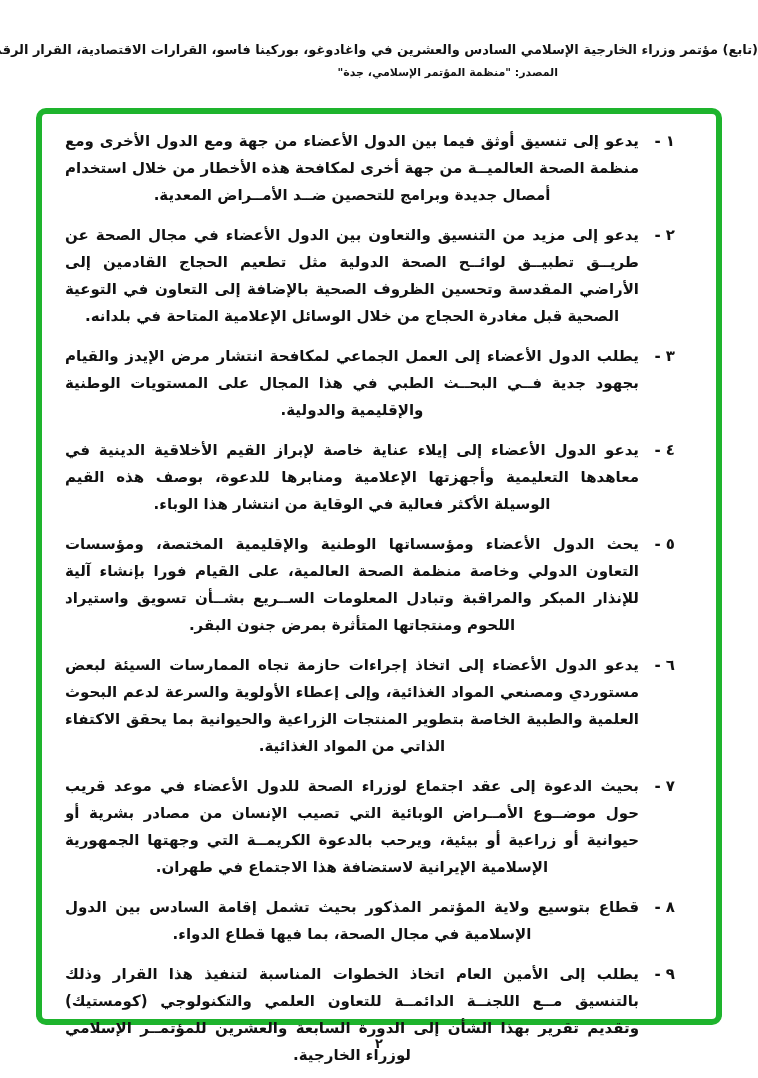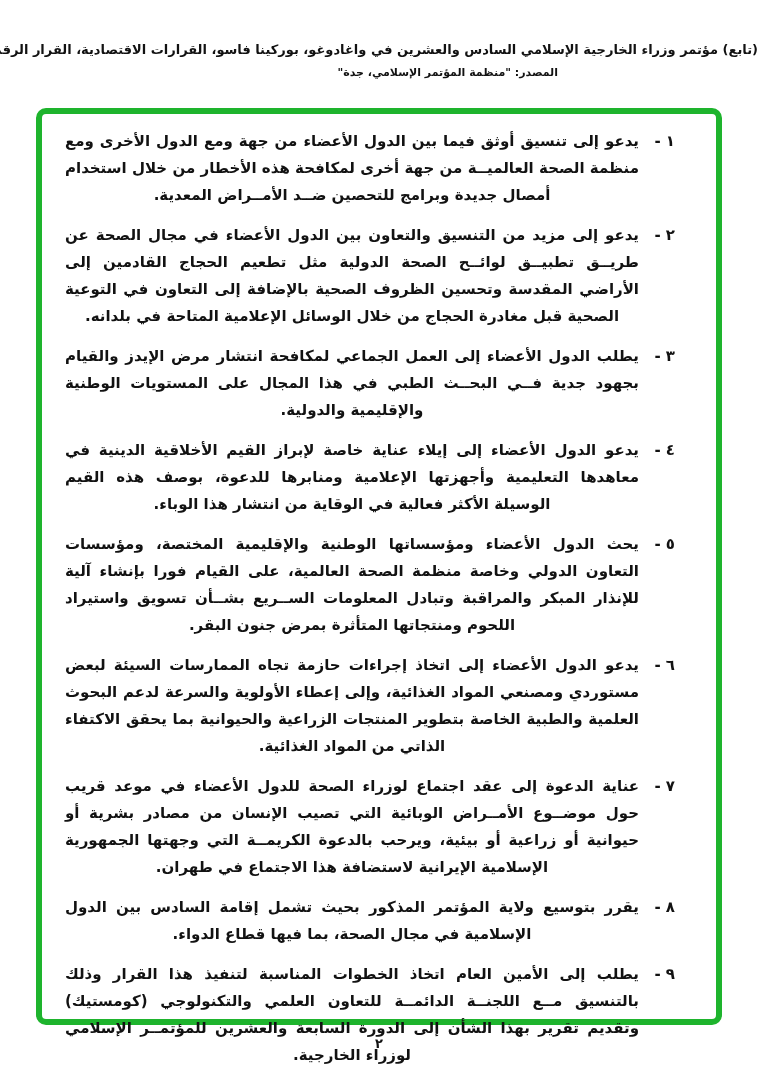--- a/index.html
+++ b/index.html
@@ -135,29 +135,29 @@
         <div class="num">٦ -</div>
         <div class="text">
           <span>يدعو</span>
           <span>الدول الأعضاء إلى اتخاذ إجراءات حازمة تجاه الممارسات السيئة لبعض مستوردي ومصنعي المواد الغذائية، وإلى إعطاء الأولوية والسرعة لدعم البحوث العلمية والطبية الخاصة بتطوير المنتجات الزراعية والحيوانية بما يحقق الاكتفاء الذاتي من المواد الغذائية.</span>
         </div>
       </div>
 
       <div class="item">
         <div class="num">٧ -</div>
         <div class="text">
-          <span>عناية</span>
+          <span>بحيث</span>
           <span>الدعوة إلى عقد اجتماع لوزراء الصحة للدول الأعضاء في موعد قريب حول موضــوع الأمــراض الوبائية التي تصيب الإنسان من مصادر بشرية أو حيوانية أو زراعية أو بيئية، ويرحب بالدعوة الكريمــة التي وجهتها الجمهورية الإسلامية الإيرانية لاستضافة هذا الاجتماع في طهران.</span>
         </div>
       </div>
 
       <div class="item">
         <div class="num">٨ -</div>
         <div class="text">
-          <span>يقرر</span>
+          <span>قطاع</span>
           <span>بتوسيع ولاية المؤتمر المذكور بحيث تشمل إقامة السادس بين الدول الإسلامية في مجال الصحة، بما فيها قطاع الدواء.</span>
         </div>
       </div>
 
       <div class="item">
         <div class="num">٩ -</div>
         <div class="text">
           <span>يطلب</span>
           <span>إلى الأمين العام اتخاذ الخطوات المناسبة لتنفيذ هذا القرار وذلك بالتنسيق مــع اللجنــة الدائمــة للتعاون العلمي والتكنولوجي (كومستيك) وتقديم تقرير بهذا الشأن إلى الدورة السابعة والعشرين للمؤتمــر الإسلامي لوزراء الخارجية.</span>
         </div>

